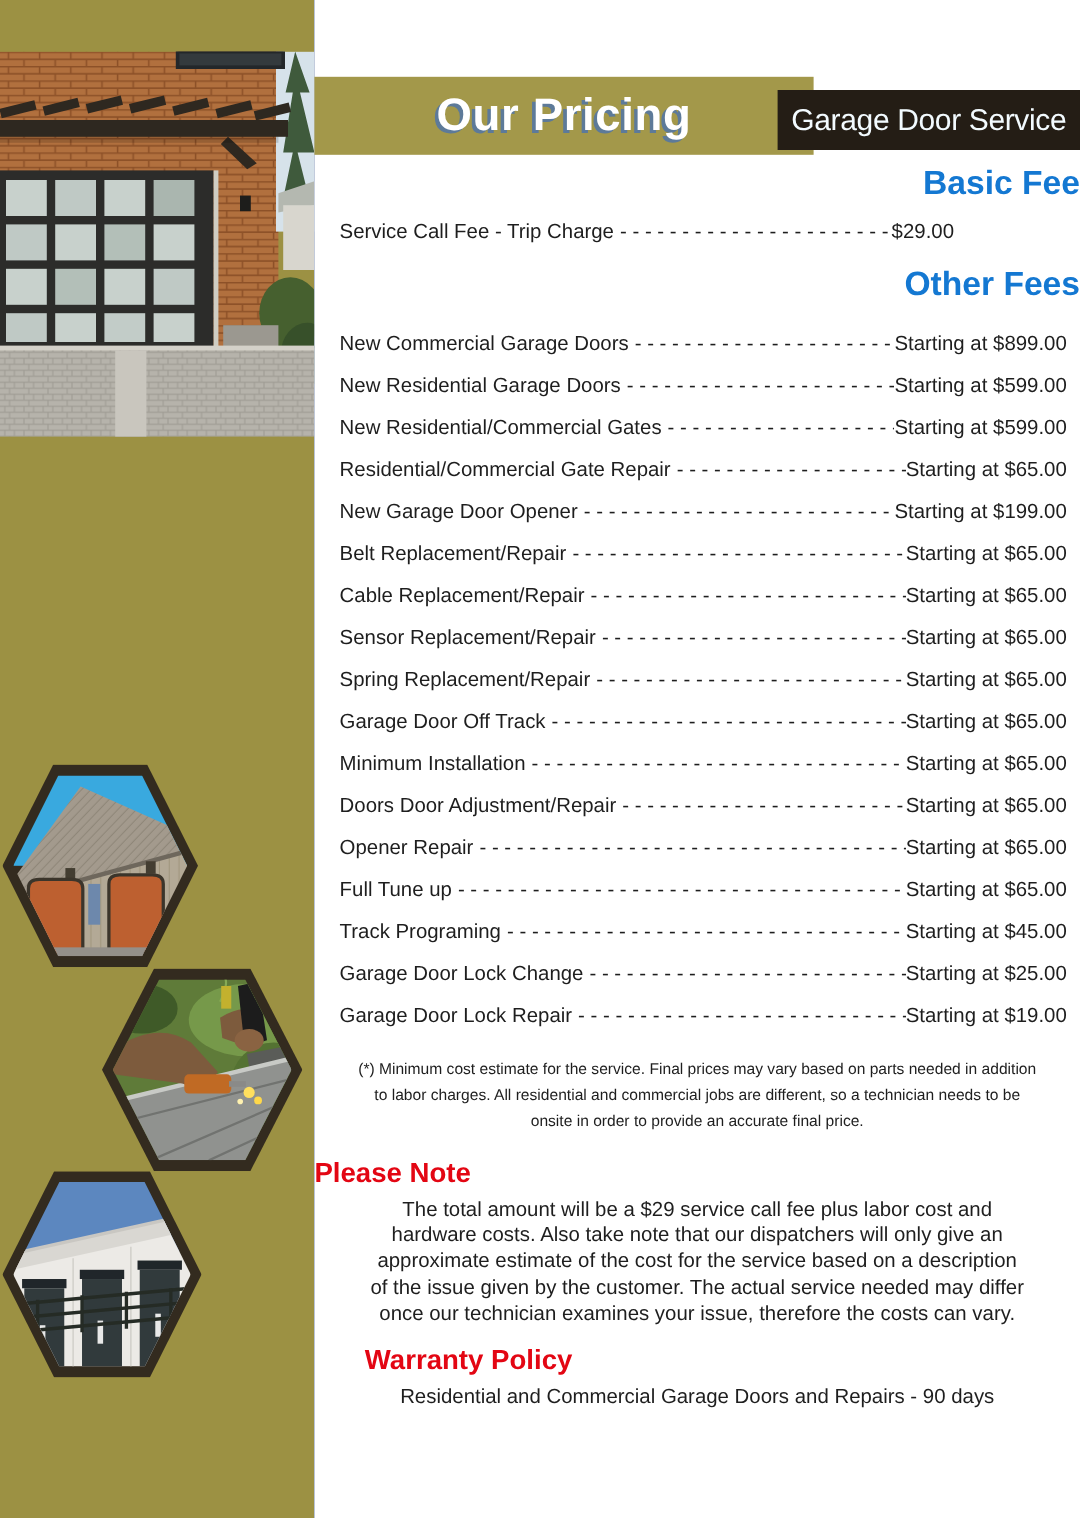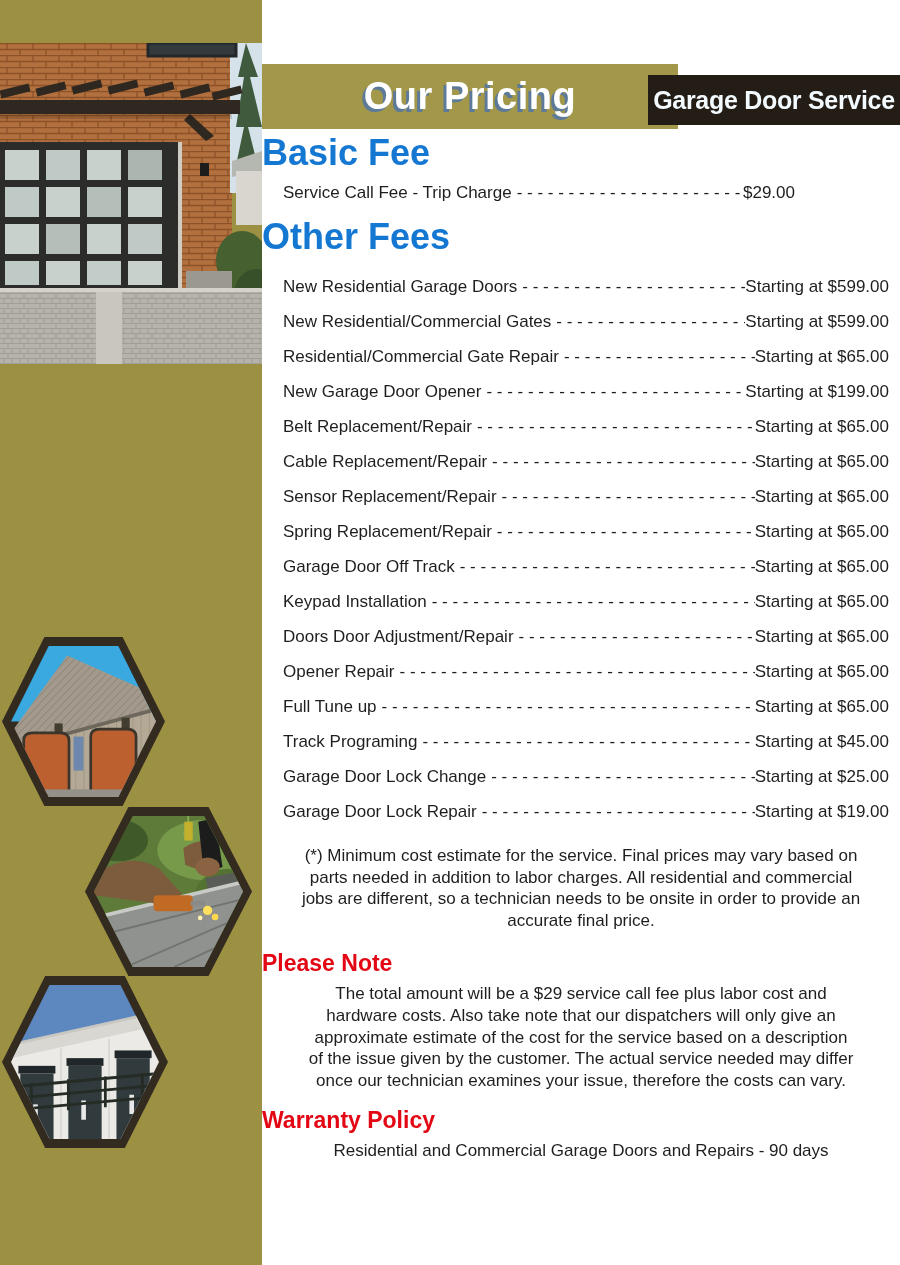--- a/index.html
+++ b/index.html
@@ -23,38 +23,38 @@
   
   .content{position:absolute;left:262px;top:0;width:638px;height:1265px;background:#ffffff;}
 
   .header{position:relative;height:129px;}
   .title-band{position:absolute;left:0;top:64px;width:416px;height:65px;background:#a3984a;
               display:flex;align-items:center;justify-content:center;}
   .title-band h1{margin:0;font-size:38px;font-weight:bold;color:#ffffff;
                  text-shadow:-3px 3px 0 #5d7a99;letter-spacing:.5px;}
   .badge{position:absolute;right:0;top:75px;width:252px;height:50px;background:#241d15;
          display:flex;align-items:center;justify-content:center;z-index:2;}
-  .badge span{color:#f3fbff;font-size:25px;font-weight:bold;white-space:nowrap;letter-spacing:-.3px;}
-
-  .blue-heading{margin:7px 0 0;text-align:left;font-size:36px;line-height:33px;
+  .badge span{color:#f3fbff;font-size:25px;font-weight:normal;white-space:nowrap;letter-spacing:-.3px;}
+
+  .blue-heading{margin:7px 0 0;text-align:right;font-size:28px;line-height:33px;
                 font-weight:bold;color:#1478d2;}
   .blue-heading.other{margin-top:10px;}
 
   .fee-list{margin-left:21px;}
   .fee-list.basic{width:512px;margin-top:6px;}
   .fee-list.other-list{width:606px;margin-top:16px;}
   .fee-row{display:flex;align-items:center;height:35px;font-size:17px;color:#1e1e1e;}
   .fee-label,.fee-price{white-space:nowrap;}
   .fee-dashes{flex:1;overflow:hidden;white-space:nowrap;padding:0 5px;color:#1e1e1e;}
   .fee-dashes::before{content:"- - - - - - - - - - - - - - - - - - - - - - - - - - - - - - - - - - - - - - - - - - - - - - - - - - - - - - - - - - - - - - - -";}
 
-  .disclaimer{width:566px;margin:16px auto 0;text-align:center;font-size:17px;line-height:21.5px;}
+  .disclaimer{width:566px;margin:16px auto 0;text-align:center;font-size:13px;line-height:21.5px;}
   .red-heading{margin:19px 0 0;text-align:left;font-size:23px;line-height:26px;
                font-weight:bold;color:#e30613;}
-  .red-heading.warranty{margin-top:15px;}
+  .red-heading.warranty{margin-top:15px;padding-left:42px;}
   .note-text{width:548px;margin:7px auto 0;text-align:center;font-size:17px;line-height:21.8px;}
   .warranty-text{margin:7px auto 12px;text-align:center;font-size:17px;line-height:21px;}
 </style>
 </head>
 <body>
 
 <div class="page">
 
   <aside class="sidebar">
 
@@ -224,20 +224,25 @@
           <span class="fee-label">Service Call Fee - Trip Charge</span>
           <span class="fee-dashes"></span>
           <span class="fee-price">$29.00</span>
         </div>
       </div>
 
     <h2 class="blue-heading other">Other Fees</h2>
 
     <div class="fee-list other-list">
 
+        <div class="fee-row">
+          <span class="fee-label">New Commercial Garage Doors</span>
+          <span class="fee-dashes"></span>
+          <span class="fee-price">Starting at $899.00</span>
+        </div>
 
         <div class="fee-row">
           <span class="fee-label">New Residential Garage Doors</span>
           <span class="fee-dashes"></span>
           <span class="fee-price">Starting at $599.00</span>
         </div>
 
         <div class="fee-row">
           <span class="fee-label">New Residential/Commercial Gates</span>
           <span class="fee-dashes"></span>
@@ -280,21 +285,21 @@
           <span class="fee-price">Starting at $65.00</span>
         </div>
 
         <div class="fee-row">
           <span class="fee-label">Garage Door Off Track</span>
           <span class="fee-dashes"></span>
           <span class="fee-price">Starting at $65.00</span>
         </div>
 
         <div class="fee-row">
-          <span class="fee-label">Keypad Installation</span>
+          <span class="fee-label">Minimum Installation</span>
           <span class="fee-dashes"></span>
           <span class="fee-price">Starting at $65.00</span>
         </div>
 
         <div class="fee-row">
           <span class="fee-label">Doors Door Adjustment/Repair</span>
           <span class="fee-dashes"></span>
           <span class="fee-price">Starting at $65.00</span>
         </div>
 

